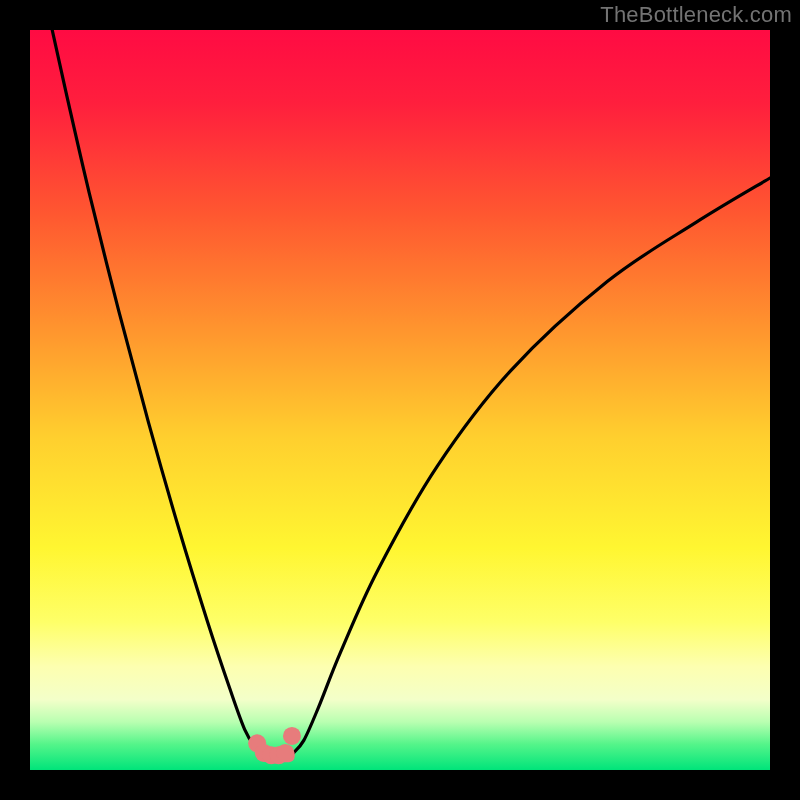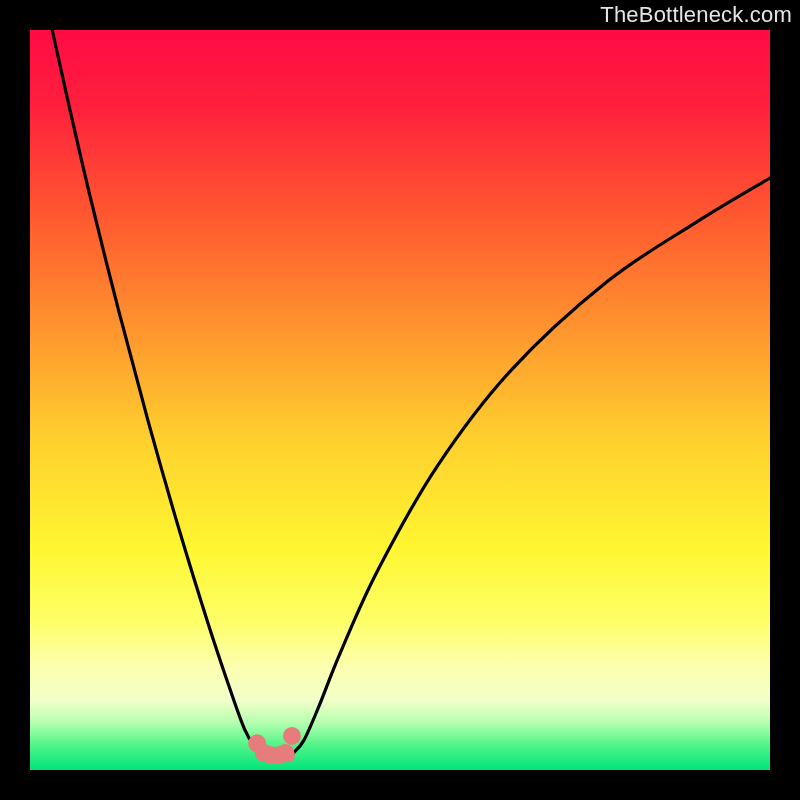--- a/index.html
+++ b/index.html
@@ -16,21 +16,21 @@
     left: 0;
     top: 0;
     width: 800px;
     height: 800px;
     background: #000;
   }
   .watermark {
     position: absolute;
     top: 2px;
     right: 8px;
-    color: #e5e5e5;
+    color: #737373;
     font-size: 22px;
     font-weight: 400;
     letter-spacing: 0.2px;
     user-select: none;
   }
   .plot-wrap {
     position: absolute;
     left: 30px;
     top: 30px;
     width: 740px;

